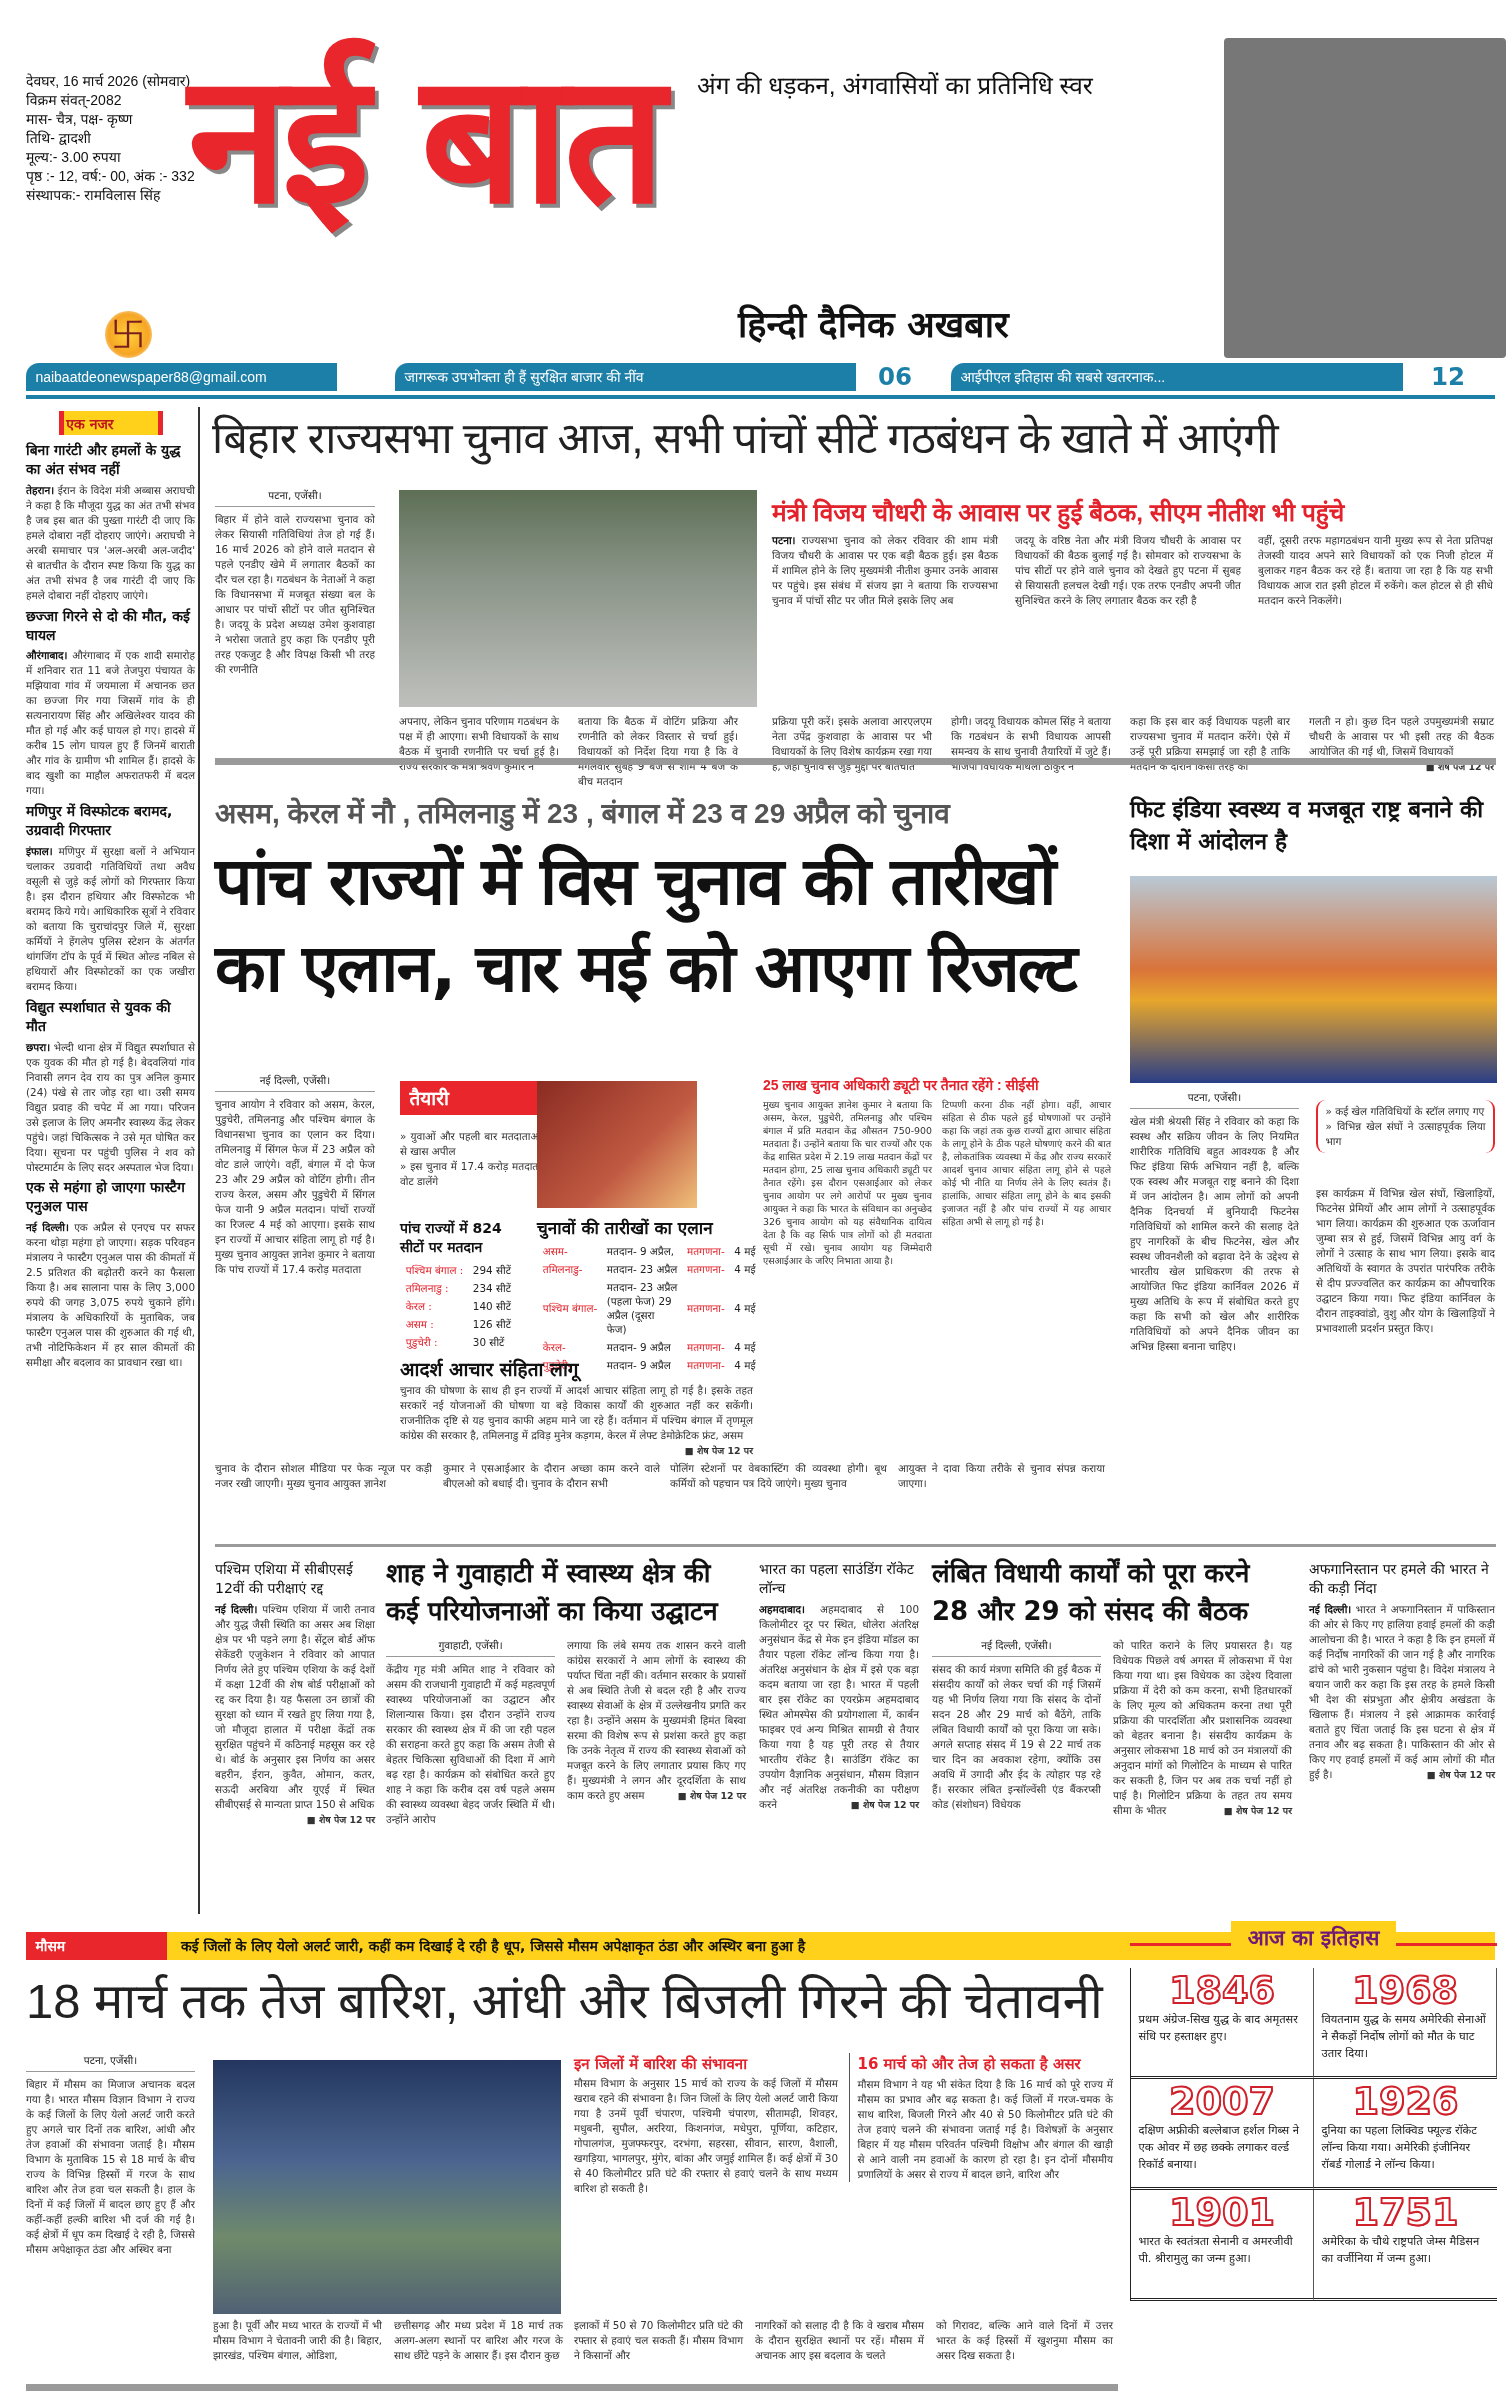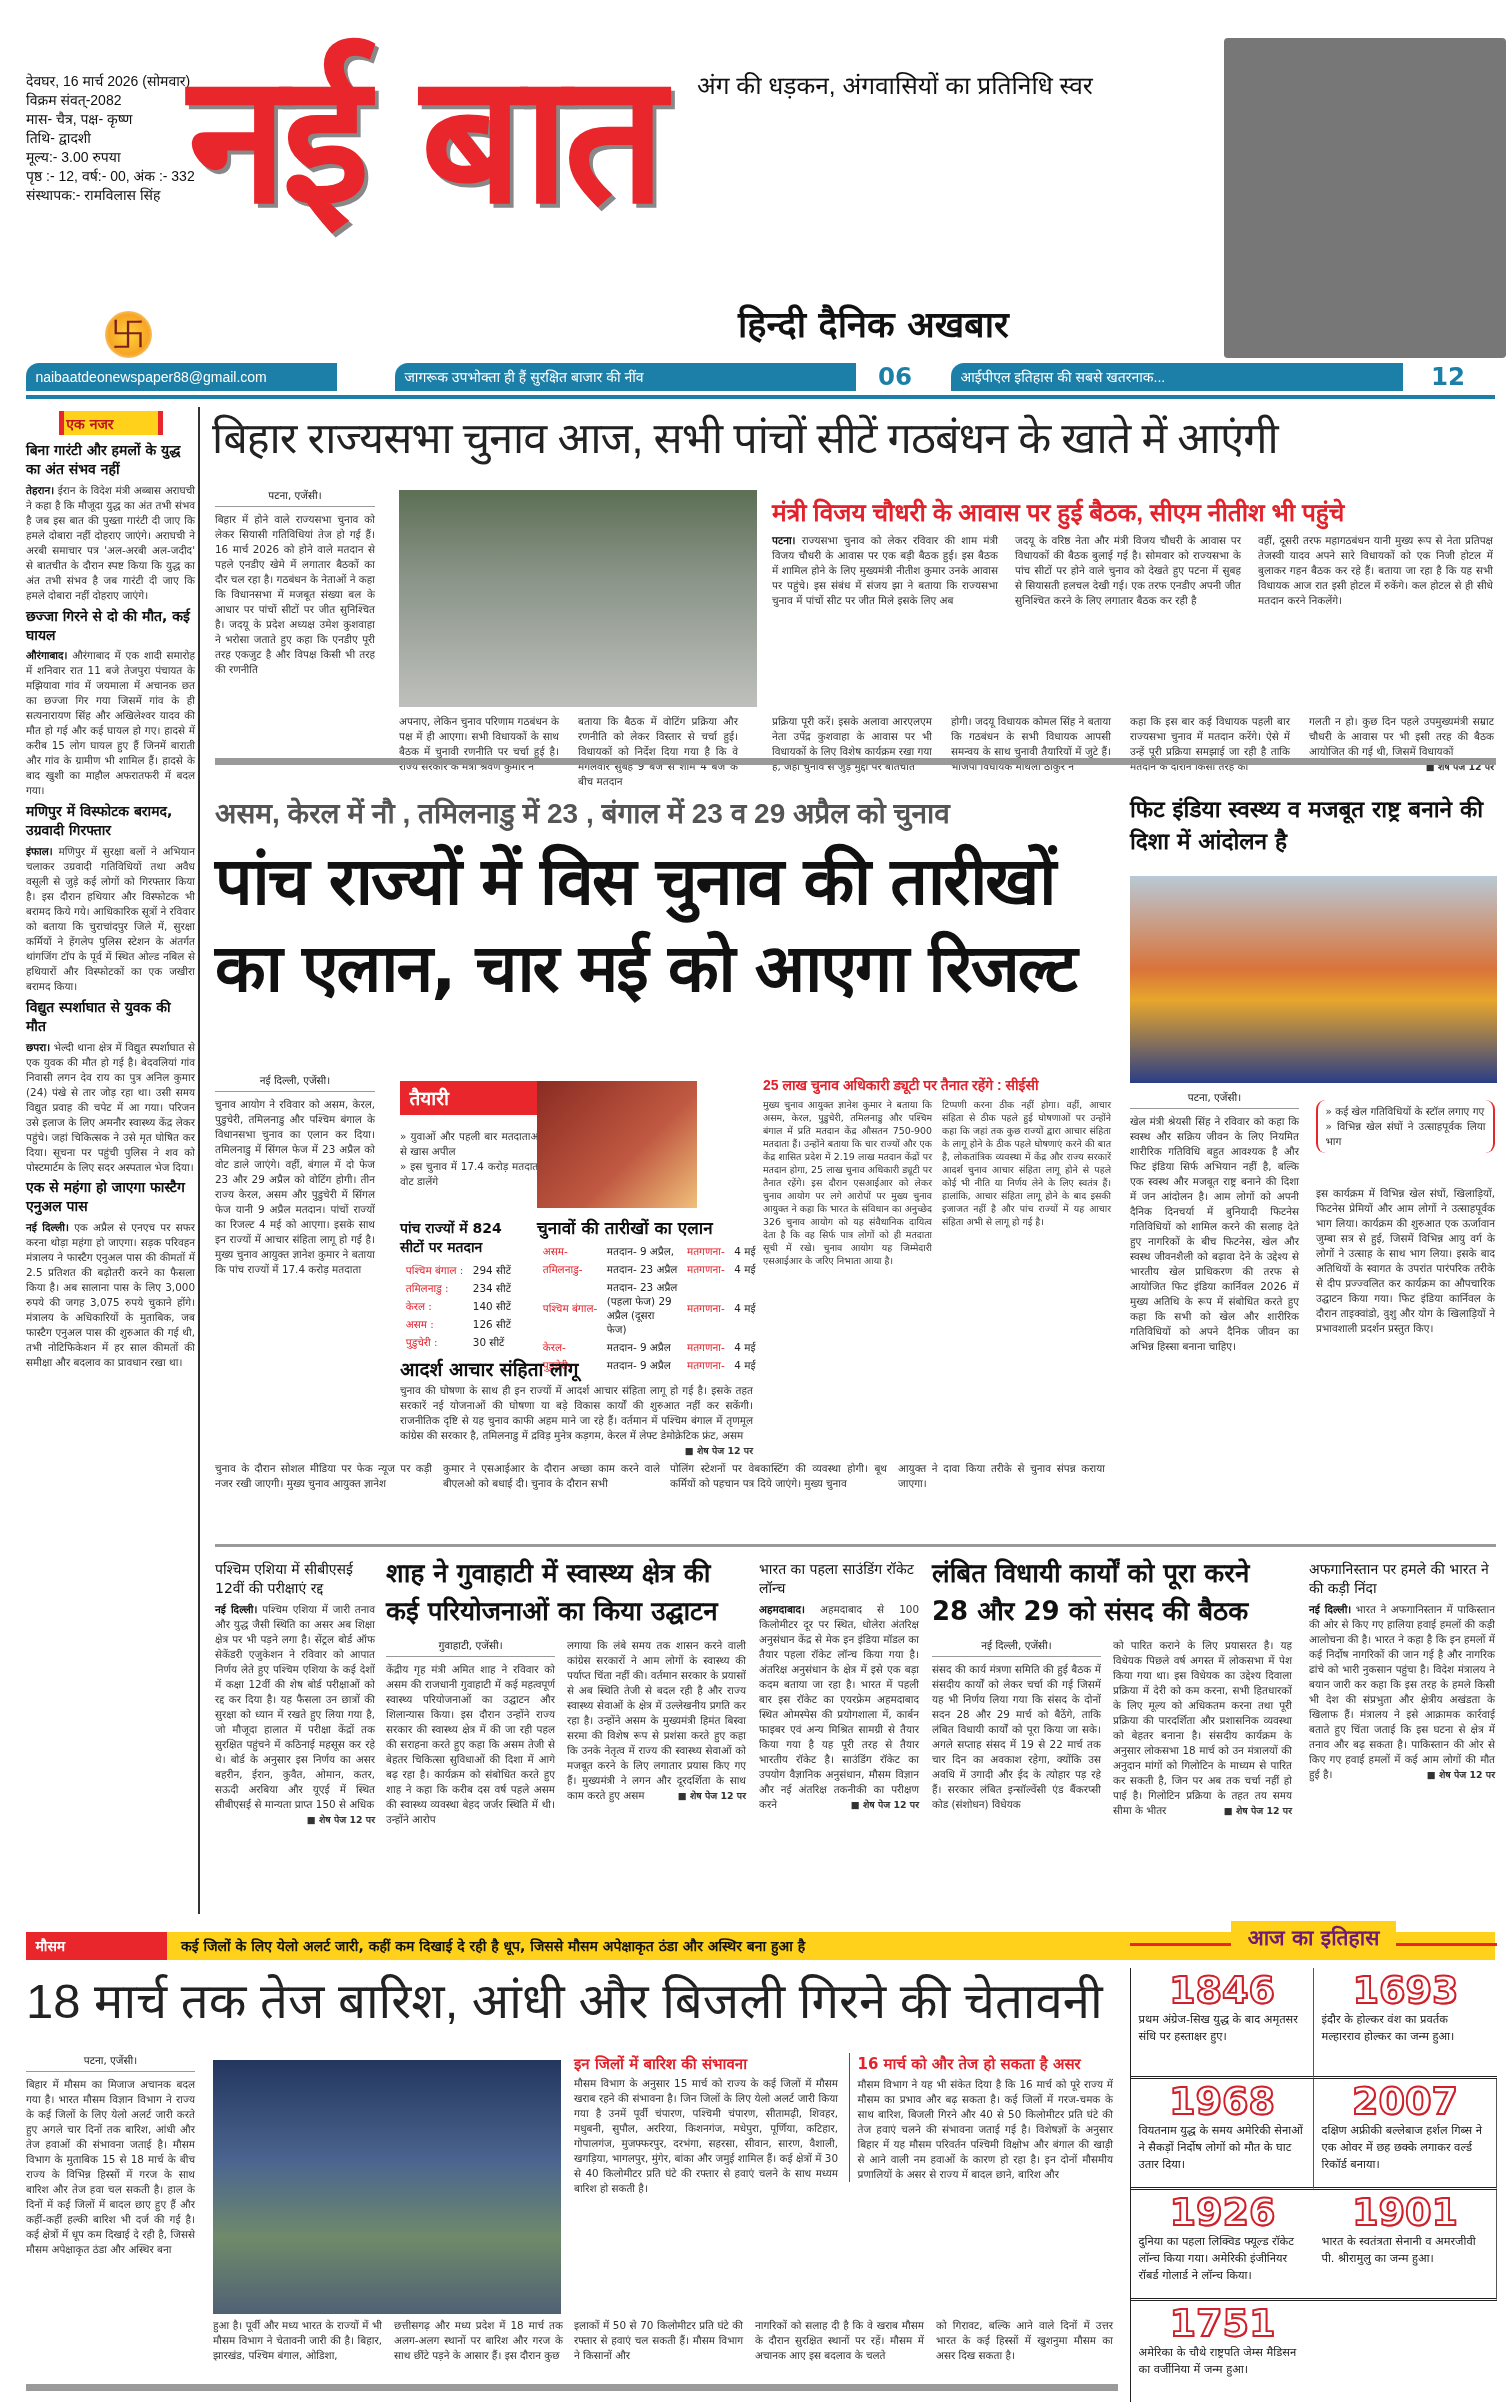--- a/index.html
+++ b/index.html
@@ -254,24 +254,20 @@
 <div class="colbox bodytxt" style="left:936px;top:2318px;width:177px">को गिरावट, बल्कि आने वाले दिनों में उत्तर भारत के कई हिस्सों में खुशनुमा मौसम का असर दिख सकता है।</div>
 <div class="abs greybar" style="left:26px;top:2384px;width:1092px"></div>
 
 <div class="colbox" style="left:1130px;top:1930px;width:367px">
   <div style="text-align:center;border-top:3.8px solid #e8262b;margin-top:13px"><span class="hist-title" style="margin-top:-15px;position:relative;top:-15px">आज का इतिहास</span></div>
   <div style="display:grid;grid-template-columns:1fr 1fr;column-gap:0;border-left:1.9px solid #222">
     <div class="hist-cell" style="border-right:1.9px solid #555">
         <div class="hist-year">1846</div>
         <div class="hist-text">प्रथम अंग्रेज-सिख युद्ध के बाद अमृतसर संधि पर हस्ताक्षर हुए।</div>
       </div>
-    <div class="hist-cell">
-        <div class="hist-year">1693</div>
-        <div class="hist-text">इंदौर के होल्कर वंश का प्रवर्तक मल्हारराव होल्कर का जन्म हुआ।</div>
-      </div>
     <div class="hist-cell" style="border-right:1.9px solid #555">
         <div class="hist-year">1968</div>
         <div class="hist-text">वियतनाम युद्ध के समय अमेरिकी सेनाओं ने सैकड़ों निर्दोष लोगों को मौत के घाट उतार दिया।</div>
       </div>
     <div class="hist-cell" style="border-right:1.9px solid #555">
         <div class="hist-year">2007</div>
         <div class="hist-text">दक्षिण अफ्रीकी बल्लेबाज हर्शल गिब्स ने एक ओवर में छह छक्के लगाकर वर्ल्ड रिकॉर्ड बनाया।</div>
       </div>
     <div class="hist-cell">
         <div class="hist-year">1926</div>

